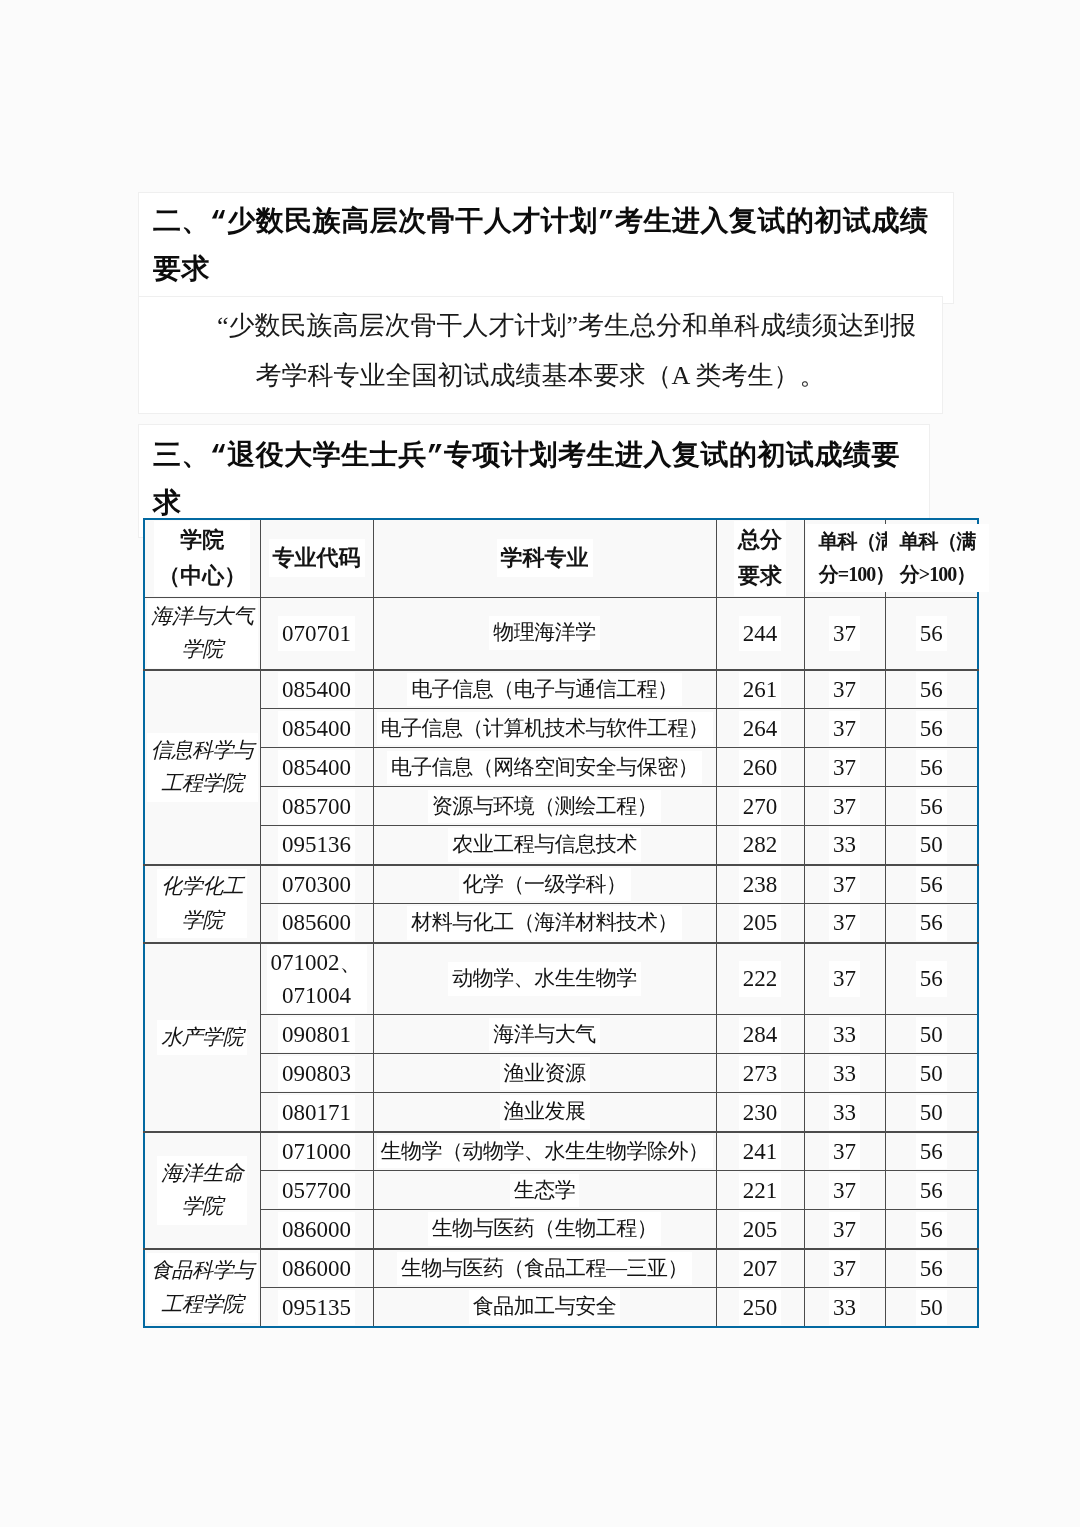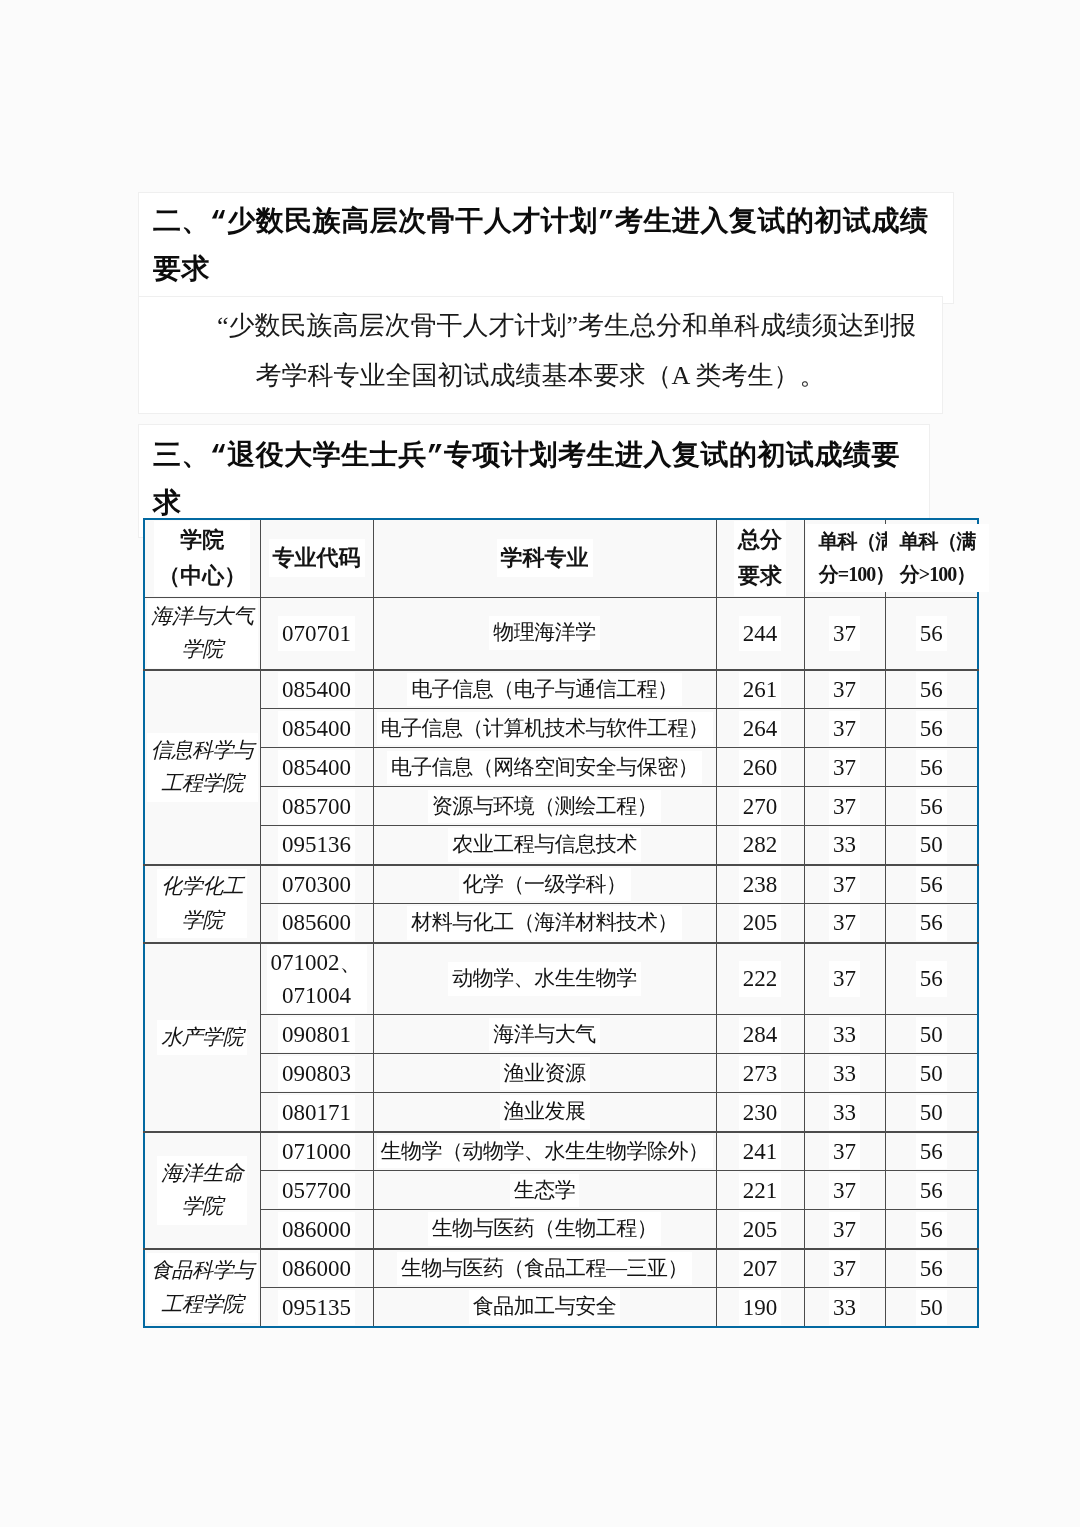--- a/index.html
+++ b/index.html
@@ -230,18 +230,18 @@
 工程学院</span></td>
         <td class="code-cell"><span class="cellbox">086000</span></td>
         <td class="major-cell"><span class="cellbox">生物与医药（食品工程—三亚）</span></td>
         <td class="num-cell"><span class="cellbox">207</span></td>
         <td class="num-cell"><span class="cellbox">37</span></td>
         <td class="num-cell"><span class="cellbox">56</span></td>
       </tr>
       <tr>
         <td class="code-cell"><span class="cellbox">095135</span></td>
         <td class="major-cell"><span class="cellbox">食品加工与安全</span></td>
-        <td class="num-cell"><span class="cellbox">190</span></td>
+        <td class="num-cell"><span class="cellbox">250</span></td>
         <td class="num-cell"><span class="cellbox">33</span></td>
         <td class="num-cell"><span class="cellbox">50</span></td>
       </tr>
     </tbody>
 </table>
 
 </body></html>

